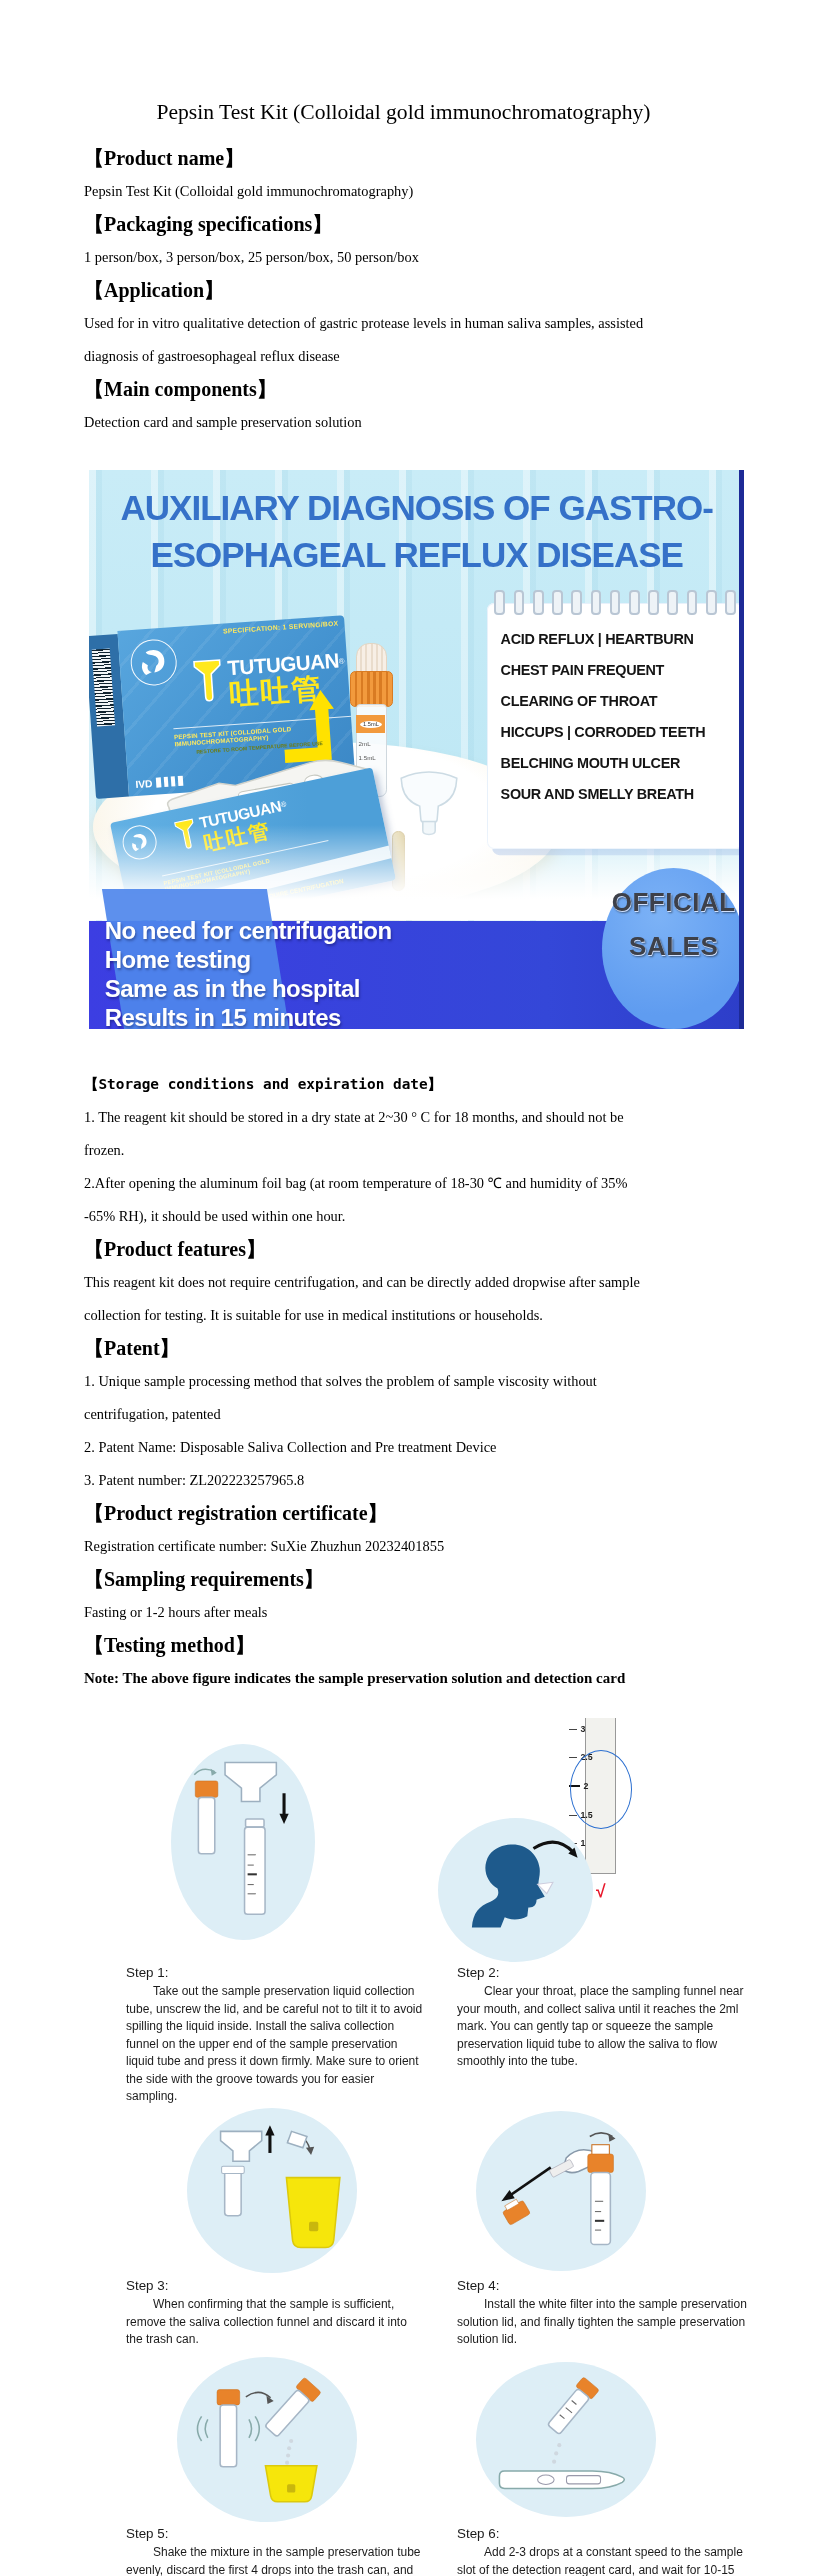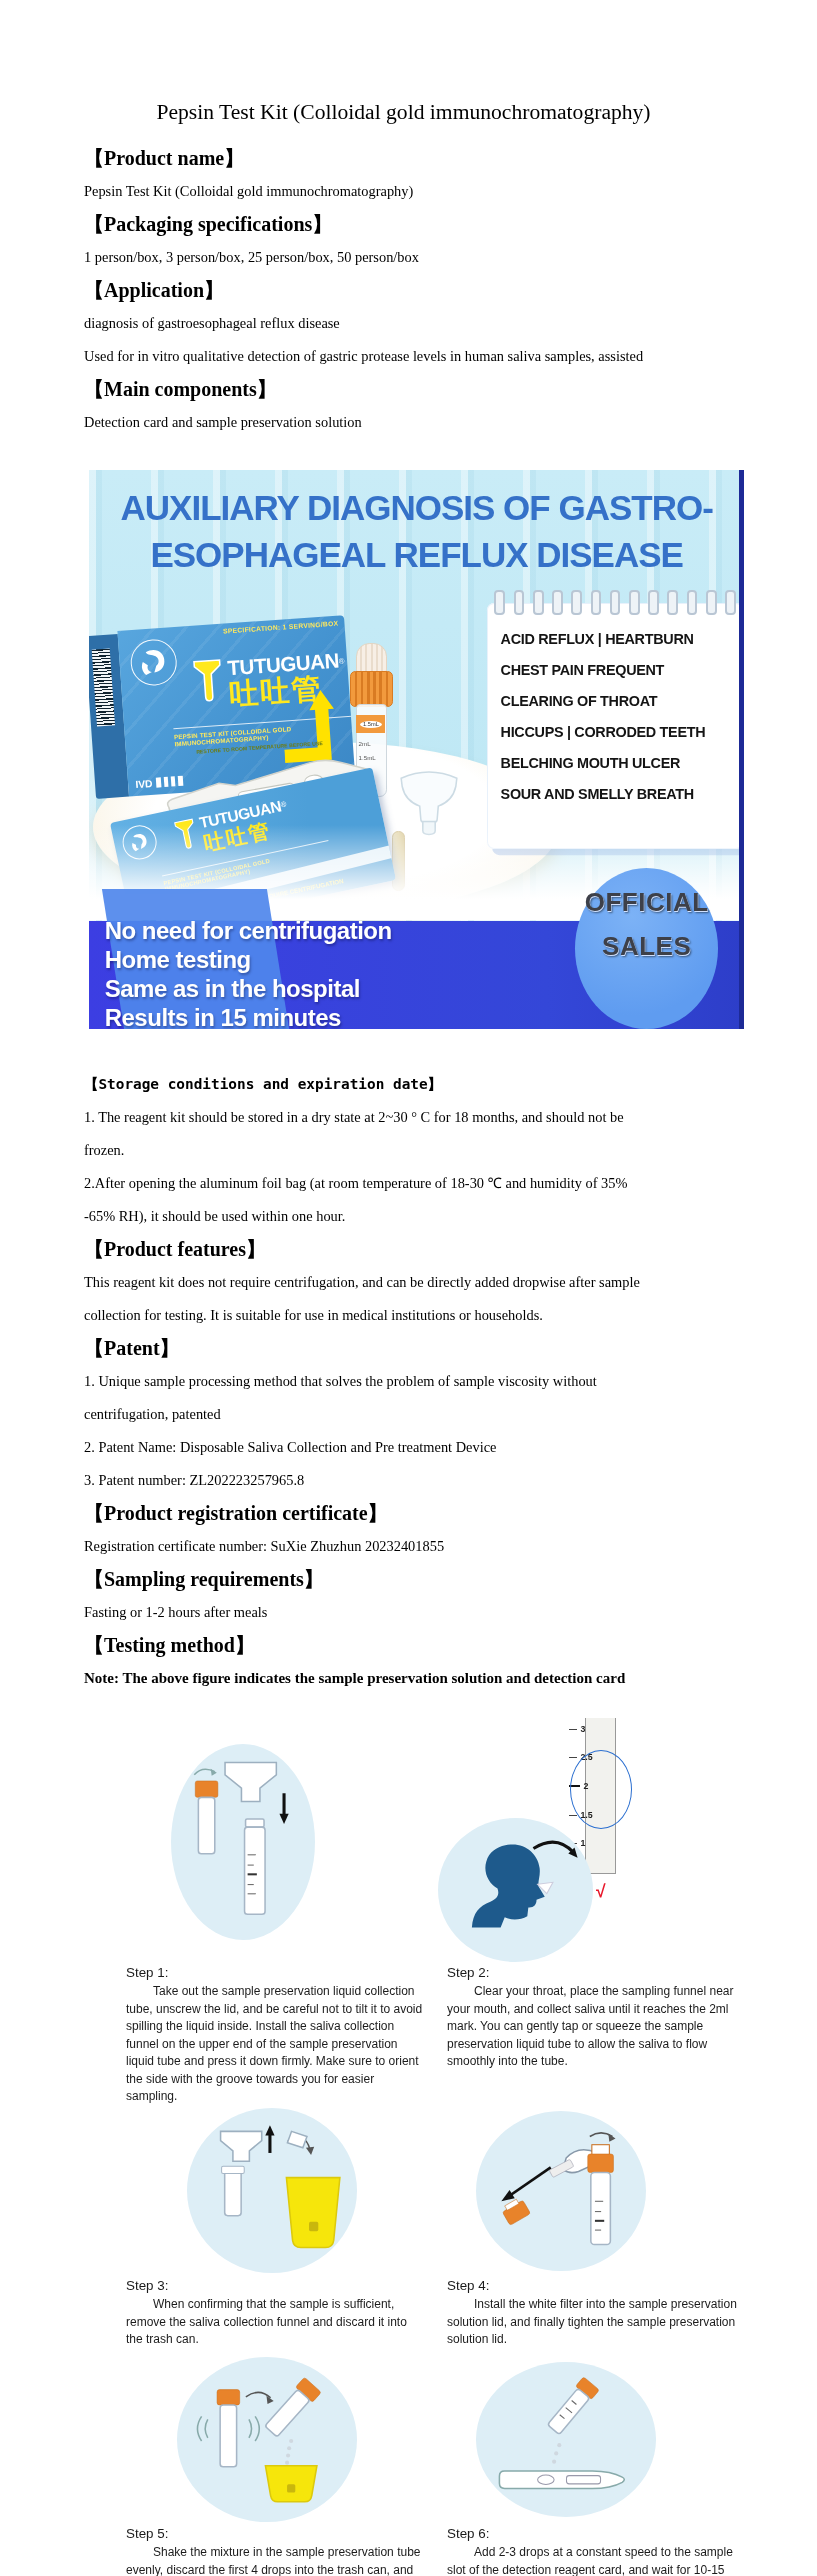--- a/index.html
+++ b/index.html
@@ -100,63 +100,63 @@
   
   .fade{position:absolute;left:0;right:0;top:355px;height:95px;z-index:8;
         background:linear-gradient(180deg,rgba(255,255,255,0),#ffffff 78%);}
   .strip{position:absolute;left:0;right:0;bottom:0;height:108px;z-index:9;
         background:linear-gradient(90deg,#3c3ee2 0%,#3447d8 70%,#2d3ec9 100%);}
   .slant{position:absolute;left:24px;bottom:0;width:165px;height:140px;z-index:10;background:#4f87ec;
         transform:skewX(9deg);opacity:.92;}
   .benefits{position:absolute;left:15.5px;bottom:-3.1px;z-index:12;font-family:"Liberation Sans",sans-serif;
         font-weight:700;color:#fff;font-size:24px;line-height:29px;letter-spacing:-0.5px;
         text-shadow:1px 1.5px 2.6px rgba(0,0,40,.35);}
-  .badge{position:absolute;left:486px;top:398px;width:143px;height:161px;border-radius:50%;z-index:11;
+  .badge{position:absolute;left:513px;top:398px;width:143px;height:161px;border-radius:50%;z-index:11;
         background:radial-gradient(circle at 40% 30%,#7cb2f6,#5f9cf0 70%);display:flex;flex-direction:column;
         align-items:center;gap:13.4px;padding-top:18.5px;box-sizing:border-box;
         font-family:"Liberation Sans",sans-serif;font-weight:700;font-size:26px;color:#3d4049;
         text-shadow:0.5px 0.5px 0 #cfe0ff,1.5px 1.5px 2.1px rgba(0,0,0,.45);letter-spacing:0.5px;}
 
   
   .steps{position:relative;width:690px;margin-top:9.3px;font-family:"Liberation Sans",sans-serif;}
   .srow{position:relative;}
   .ellipse{position:absolute;border-radius:50%;background:#ddeef6;display:flex;align-items:center;justify-content:center;}
   .attention{position:absolute;left:246px;top:20.6px;width:216px;margin:0;color:#e8192c;font-weight:700;
         font-size:15px;line-height:24px;}
   .gauge{position:absolute;left:483px;top:13.4px;width:77px;height:185px;}
   .gtube{position:absolute;left:17.5px;top:0;width:29px;height:155px;background:#f2f2ee;border:1px solid #999;
         border-top:none;}
   .gtick{position:absolute;left:2.1px;display:flex;align-items:center;gap:3.1px;font-size:8.8px;color:#222;}
   .gtick i{display:block;width:8.2px;height:1px;background:#444;}
   .gtick.major i{height:2.6px;background:#111;width:11.3px;}
   .gunit{position:absolute;left:5.2px;bottom:4.1px;font-size:8.2px;color:#333;}
   .gcircle{position:absolute;left:3.1px;top:32px;width:60px;height:77px;border:1.5px solid #2b6fd0;border-radius:50%;}
   .gcheck{position:absolute;left:29px;top:163px;color:#e8192c;font-size:17.5px;font-weight:700;}
-  .steptexts{display:grid;grid-template-columns:299px 299px;column-gap:22px;padding-left:42px;}
+  .steptexts{display:grid;grid-template-columns:299px 299px;column-gap:32px;padding-left:42px;}
   .step p{margin:0;font-size:12px;line-height:17.5px;color:#1c1c1c;}
   .step .slabel{display:block;font-size:13.4px;line-height:20.6px;color:#1c1c1c;}
   .step .body{text-indent:27px;}
 </style>
 </head>
 <body>
 
 <div class="page">
   <div class="doc">
 
     <h1 class="title">Pepsin Test Kit (Colloidal gold immunochromatography)</h1>
 
     <h3 class="h3">【Product name】</h3>
     <p class="p">Pepsin Test Kit (Colloidal gold immunochromatography)</p>
 
     <h3 class="h3">【Packaging specifications】</h3>
     <p class="p">1 person/box, 3 person/box, 25 person/box, 50 person/box</p>
 
     <h3 class="h3">【Application】</h3>
+    <p class="p">Used for in vitro qualitative detection of gastric protease levels in human saliva samples, assisted</p>
     <p class="p">diagnosis of gastroesophageal reflux disease</p>
-    <p class="p">Used for in vitro qualitative detection of gastric protease levels in human saliva samples, assisted</p>
 
     <h3 class="h3">【Main components】</h3>
     <p class="p">Detection card and sample preservation solution</p>
 
     <div class="hero">
       <div class="headline">
         <div>AUXILIARY DIAGNOSIS OF GASTRO-</div>
         <div>ESOPHAGEAL REFLUX DISEASE</div>
       </div>
 

